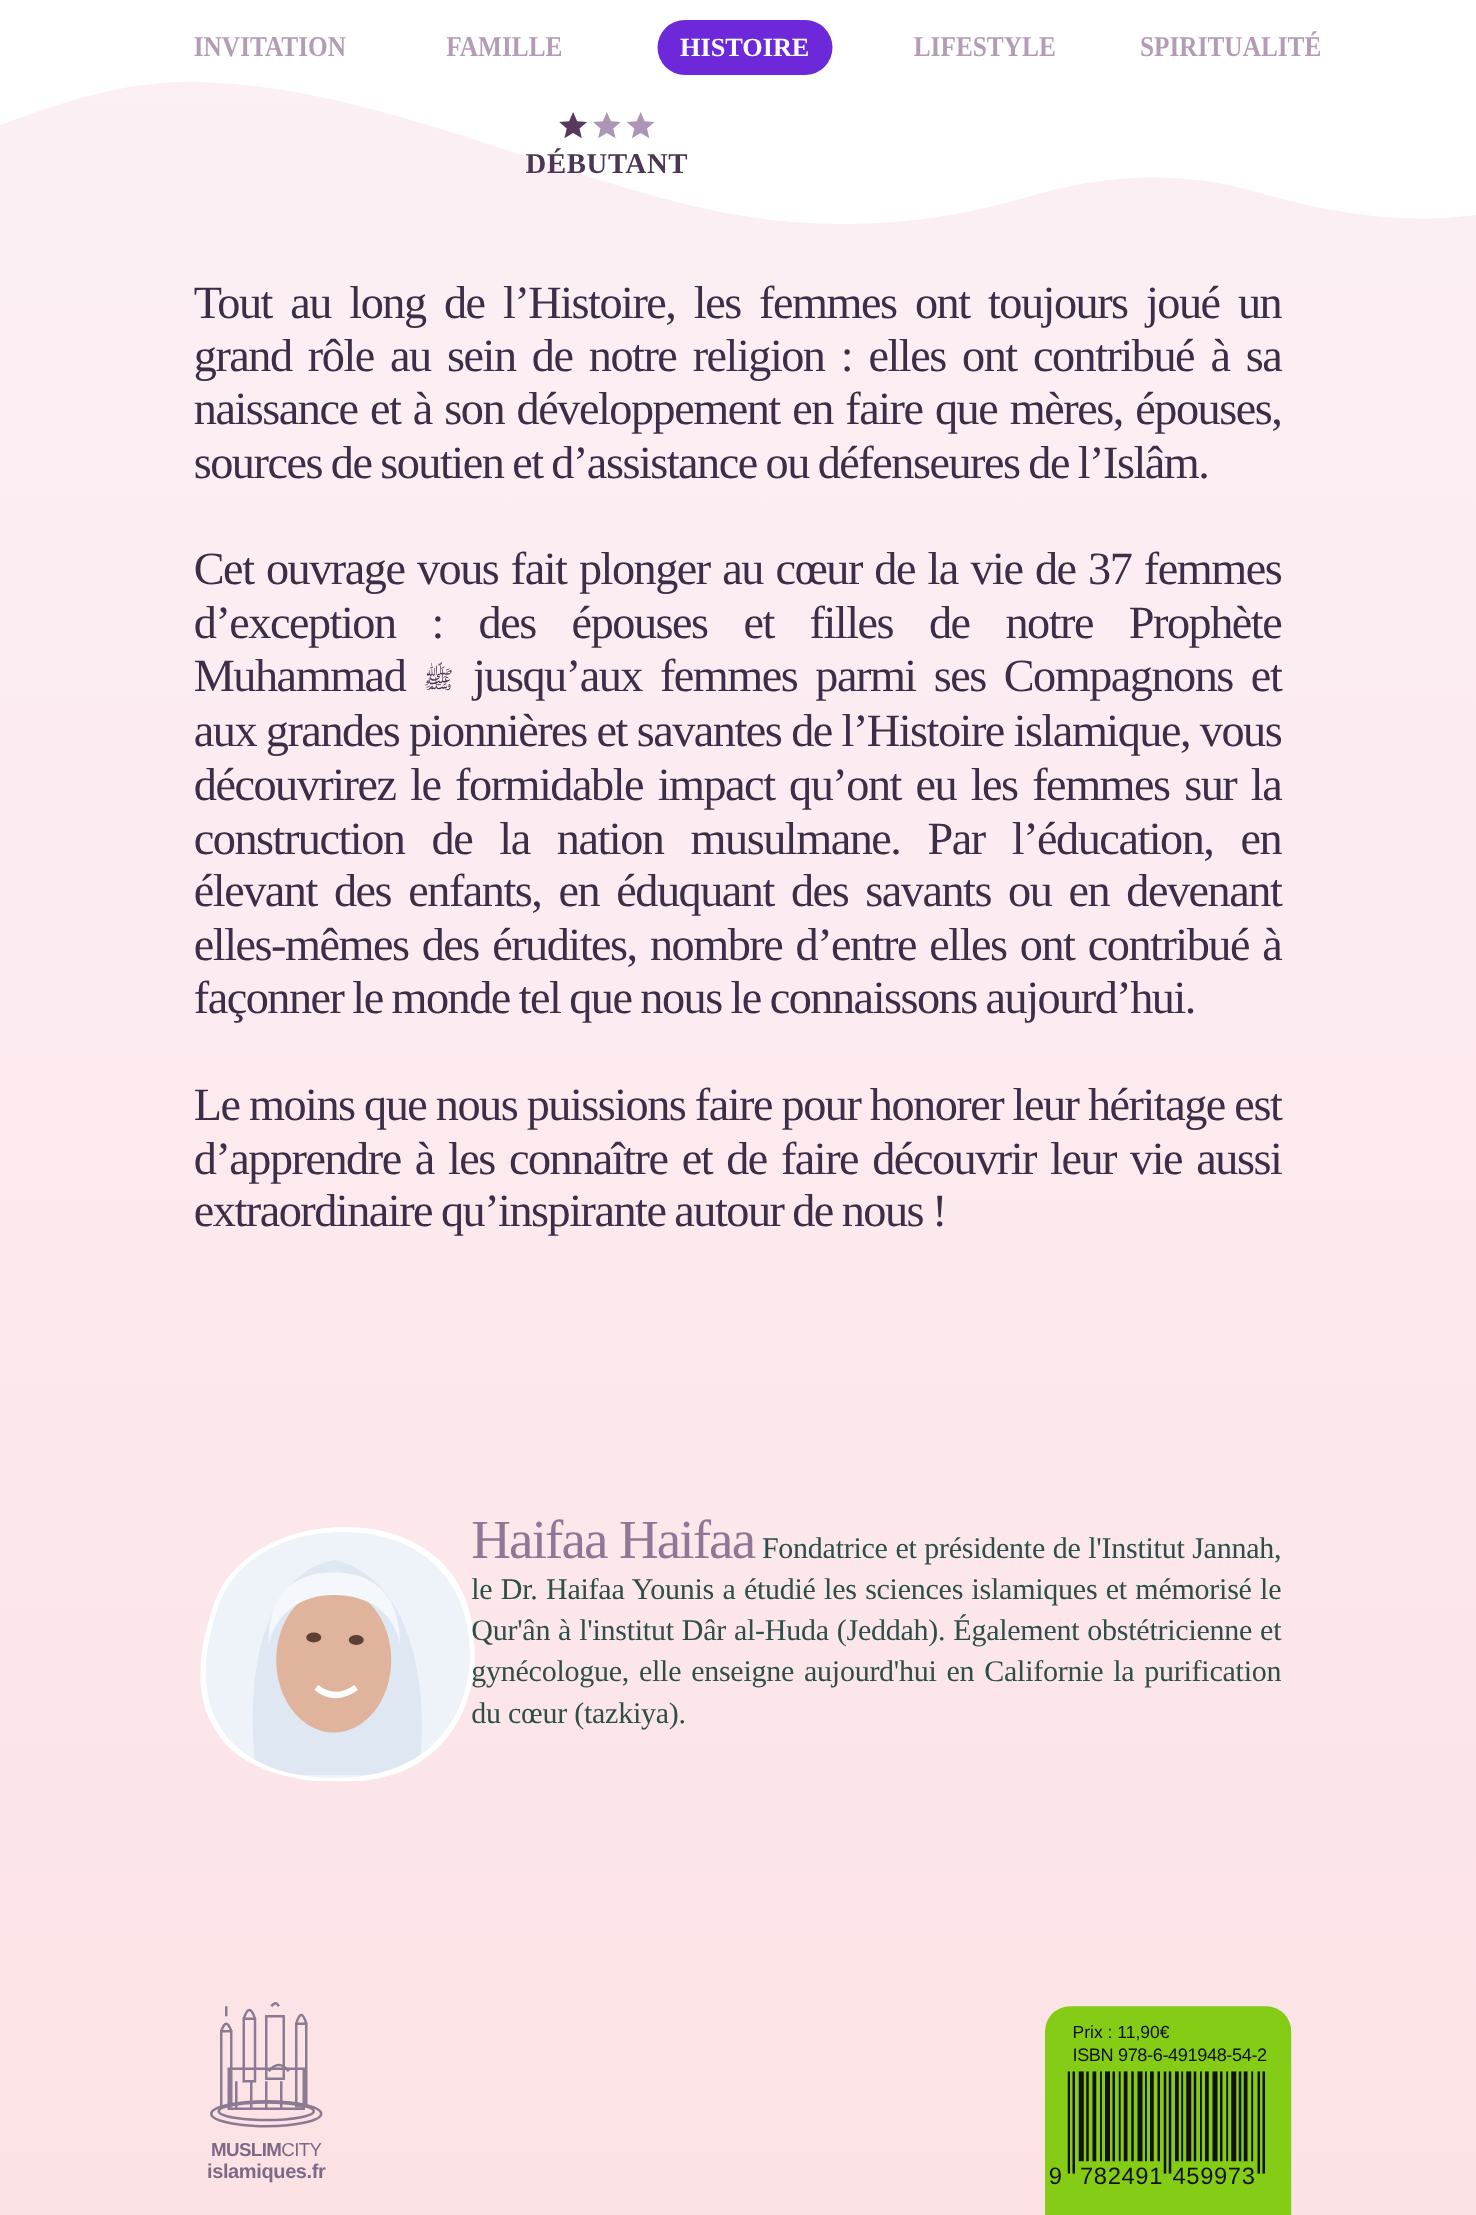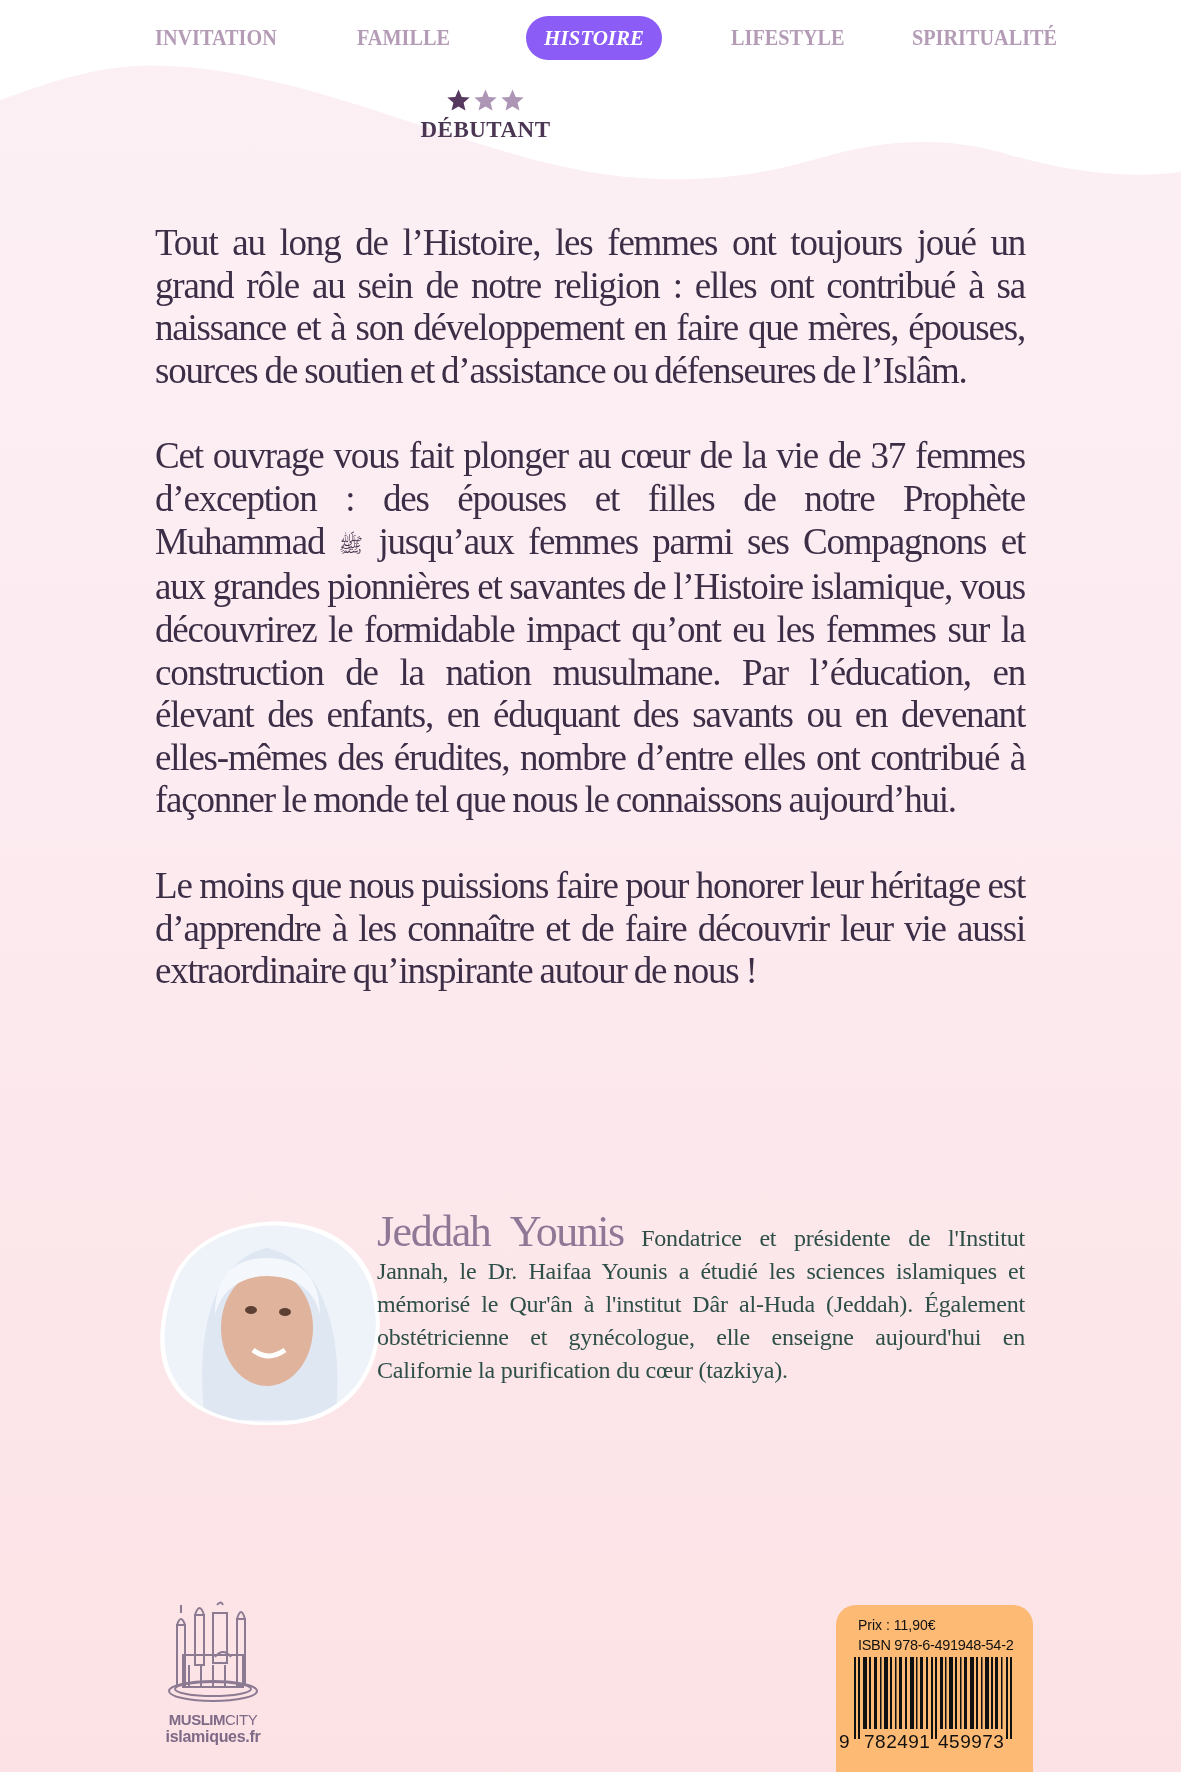--- a/index.html
+++ b/index.html
@@ -11,22 +11,22 @@
   .top-white { position: absolute; left: 0; top: 0; width: 1181px; height: 200px; }
   .nav { position: absolute; top: 0; left: 0; width: 1181px; height: 70px; }
   .tab {
     position: absolute; top: 16px; height: 44px; line-height: 44px;
     font-family: "Liberation Serif", serif; font-weight: bold; font-size: 23px;
     color: #b49cb6; letter-spacing: 0px; white-space: nowrap;
     transform: scaleX(0.88); transform-origin: left center;
     cursor: pointer;
   }
   .tab.active {
-    background: #8b5cf6; color: #ffffff; border-radius: 22px;
-    padding: 0 18px; transform: none; font-size: 21px; font-style: italic;
+    background: #6d28d9; color: #ffffff; border-radius: 22px;
+    padding: 0 18px; transform: none; font-size: 21px;
   }
   .level { position: absolute; left: 0; width: 971px; top: 88px; text-align: center; }
   .stars { display: inline-flex; gap: 2px; }
   .star { width: 25px; height: 25px; }
   .level-label {
     display: block; margin-top: 0px; font-weight: bold; font-size: 23px;
     color: #4b3653; letter-spacing: 0.5px;
   }
   .desc {
     position: absolute; left: 155px; width: 870px; top: 222px;
@@ -44,21 +44,21 @@
     letter-spacing: -0.2px;
   }
   .author-name { font-size: 44px; color: #8e7896; letter-spacing: -1.5px; line-height: 33px; }
   .logo { position: absolute; left: 158px; top: 1595px; width: 110px; text-align: center; }
   .logo-brand { display: block; font-family: "Liberation Sans", sans-serif; font-size: 15px; color: #7e6a86; margin-top: 2px; letter-spacing: -0.5px; }
   .logo-brand b { font-weight: 900; margin-top: 16px; }
   .logo-brand span { font-weight: normal; }
   .logo-url { display: block; font-family: "Liberation Sans", sans-serif; font-weight: bold; font-size: 16px; color: #7e6a86; letter-spacing: -0.3px; }
   .barcode-box {
     position: absolute; left: 836px; top: 1605px; width: 197px; height: 167px;
-    background: #fdba74; border-radius: 20px 20px 0 0;
+    background: #84cc16; border-radius: 20px 20px 0 0;
   }
   .price, .isbn {
     position: absolute; left: 22px; font-family: "Liberation Sans", sans-serif;
     color: #111; white-space: nowrap;
   }
   .price { top: 12px; font-size: 14px; }
   .isbn { top: 32px; font-size: 14.5px; letter-spacing: -0.3px; }
   .barcode { position: absolute; left: 18px; top: 52px; }
   .bc-digits { position: absolute; top: 126px; font-family: "Liberation Sans", sans-serif; font-size: 19px; color: #111; letter-spacing: 0.5px; }
 </style>
@@ -112,21 +112,21 @@
         <path d="M50,200 C40,120 55,40 112,28 C170,40 190,120 180,200 Z" fill="#dfe7f3"></path>
         <ellipse cx="112" cy="108" rx="46" ry="58" fill="#e0b49c"></ellipse>
         <ellipse cx="96" cy="90" rx="6" ry="4" fill="#5b4033"></ellipse>
         <ellipse cx="130" cy="92" rx="6" ry="4" fill="#5b4033"></ellipse>
         <path d="M98,130 Q113,142 130,130" stroke="#fff" stroke-width="5" fill="none"></path>
         <path d="M60,95 C60,50 85,38 112,38 C140,38 165,52 165,95 C160,70 140,56 112,56 C86,56 66,70 60,95 Z" fill="#f4f7fc"></path>
       </g>
     </svg>
   </div>
   <div class="bio">
-    <span class="author-name">Jeddah Younis</span>
+    <span class="author-name">Haifaa Haifaa</span>
     <span>Fondatrice et présidente de l'Institut Jannah, le Dr. Haifaa Younis a étudié les sciences islamiques et mémorisé le Qur'ân à l'institut Dâr al-Huda (Jeddah). Également obstétricienne et gynécologue, elle enseigne aujourd'hui en Californie la purification du cœur (tazkiya).</span>
   </div>
 </div>
 
 <div class="logo">
   <svg width="100" height="110" viewBox="0 0 100 110">
     <g fill="none" stroke="#8c7a92" stroke-width="2">
       <ellipse cx="50" cy="96" rx="44" ry="10"></ellipse>
       <ellipse cx="50" cy="94" rx="38" ry="7"></ellipse>
       <rect x="20" y="60" width="60" height="32"></rect>

